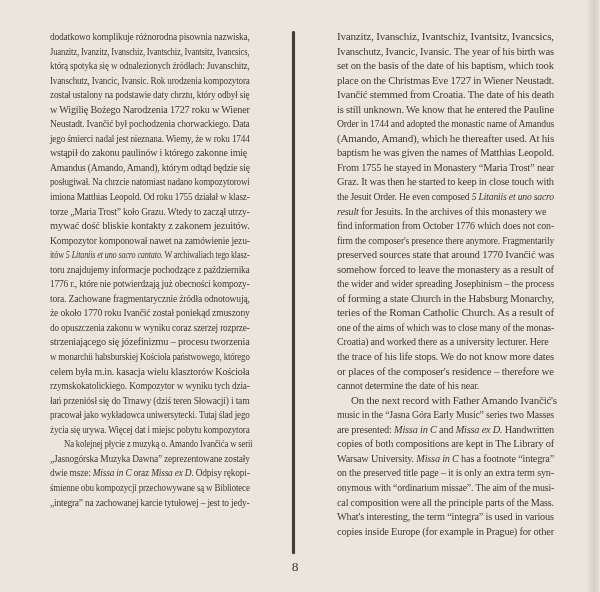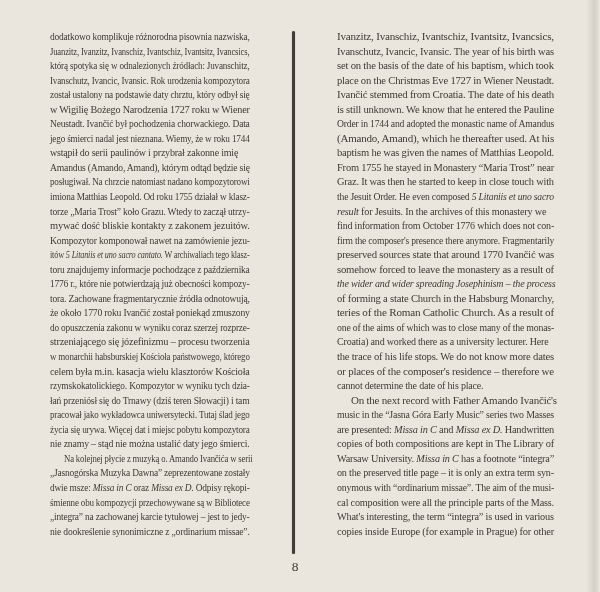--- a/index.html
+++ b/index.html
@@ -42,75 +42,73 @@
 <div class="page">
   <div class="col col-left">
       <div class="line"><span class="line-content" style="transform: scaleX(0.944926);">dodatkowo komplikuje różnorodna pisownia nazwiska,</span></div>
       <div class="line"><span class="line-content" style="transform: scaleX(0.86417);">Juanzitz, Ivanzitz, Ivanschiz, Ivantschiz, Ivantsitz, Ivancsics,</span></div>
       <div class="line"><span class="line-content" style="transform: scaleX(0.913457);">którą spotyka się w odnalezionych źródłach: Juvanschitz,</span></div>
       <div class="line"><span class="line-content" style="transform: scaleX(0.909439);">Ivanschutz, Ivancic, Ivansic. Rok urodzenia kompozytora</span></div>
       <div class="line"><span class="line-content" style="transform: scaleX(0.925726);">został ustalony na podstawie daty chrztu, który odbył się</span></div>
       <div class="line"><span class="line-content" style="transform: scaleX(1.01921);">w Wigilię Bożego Narodzenia 1727 roku w Wiener</span></div>
       <div class="line"><span class="line-content" style="transform: scaleX(0.949041);">Neustadt. Ivančić był pochodzenia chorwackiego. Data</span></div>
       <div class="line"><span class="line-content" style="transform: scaleX(0.920285);">jego śmierci nadal jest nieznana. Wiemy, że w roku 1744</span></div>
-      <div class="line"><span class="line-content" style="transform: scaleX(0.999628);">wstąpił do serii paulinów i przybrał zakonne imię</span></div>
+      <div class="line"><span class="line-content" style="transform: scaleX(0.999628);">wstąpił do zakonu paulinów i którego zakonne imię</span></div>
       <div class="line"><span class="line-content" style="transform: scaleX(0.964824);">Amandus (Amando, Amand), którym odtąd będzie się</span></div>
       <div class="line"><span class="line-content" style="transform: scaleX(0.908006);">posługiwał. Na chrzcie natomiast nadano kompozytorowi</span></div>
       <div class="line"><span class="line-content" style="transform: scaleX(0.923658);">imiona Matthias Leopold. Od roku 1755 działał w klasz-</span></div>
       <div class="line"><span class="line-content" style="transform: scaleX(0.948762);">torze „Maria Trost” koło Grazu. Wtedy to zaczął utrzy-</span></div>
       <div class="line"><span class="line-content" style="transform: scaleX(1.04361);">mywać dość bliskie kontakty z zakonem jezuitów.</span></div>
       <div class="line"><span class="line-content" style="transform: scaleX(0.962923);">Kompozytor komponował nawet na zamówienie jezu-</span></div>
       <div class="line"><span class="line-content" style="transform: scaleX(0.81972);">itów <i>5 Litaniis et uno sacro cantato.</i> W archiwaliach tego klasz-</span></div>
       <div class="line"><span class="line-content" style="transform: scaleX(0.946646);">toru znajdujemy informacje pochodzące z października</span></div>
       <div class="line"><span class="line-content" style="transform: scaleX(0.942937);">1776 r., które nie potwierdzają już obecności kompozy-</span></div>
       <div class="line"><span class="line-content" style="transform: scaleX(0.957095);">tora. Zachowane fragmentarycznie źródła odnotowują,</span></div>
       <div class="line"><span class="line-content" style="transform: scaleX(0.963268);">że około 1770 roku Ivančić został poniekąd zmuszony</span></div>
       <div class="line"><span class="line-content" style="transform: scaleX(0.930372);">do opuszczenia zakonu w wyniku coraz szerzej rozprze-</span></div>
       <div class="line"><span class="line-content" style="transform: scaleX(1.02811);">strzeniającego się józefinizmu – procesu tworzenia</span></div>
       <div class="line"><span class="line-content" style="transform: scaleX(0.892974);">w monarchii habsburskiej Kościoła państwowego, którego</span></div>
       <div class="line"><span class="line-content" style="transform: scaleX(1.00945);">celem była m.in. kasacja wielu klasztorów Kościoła</span></div>
       <div class="line"><span class="line-content" style="transform: scaleX(0.934686);">rzymskokatolickiego. Kompozytor w wyniku tych dzia-</span></div>
       <div class="line"><span class="line-content" style="transform: scaleX(0.96103);">łań przeniósł się do Trnawy (dziś teren Słowacji) i tam</span></div>
       <div class="line"><span class="line-content" style="transform: scaleX(0.903631);">pracował jako wykładowca uniwersytecki. Tutaj ślad jego</span></div>
       <div class="line"><span class="line-content" style="transform: scaleX(0.91522);">życia się urywa. Więcej dat i miejsc pobytu kompozytora</span></div>
-      <div class="line"><span class="line-content" style="transform: scaleX(0.981738);">nie znamy – stąd nie można ustalić daty jego śmierci.</span></div>
       <div class="line" style="padding-left: 14px;"><span class="line-content" style="transform: scaleX(0.873595);">Na kolejnej płycie z muzyką o. Amando Ivančića w serii</span></div>
       <div class="line"><span class="line-content" style="transform: scaleX(0.943213);">„Jasnogórska Muzyka Dawna” zeprezentowane zostały</span></div>
       <div class="line"><span class="line-content" style="transform: scaleX(0.93713);">dwie msze: <i>Missa in C</i> oraz <i>Missa ex D.</i> Odpisy rękopi-</span></div>
       <div class="line"><span class="line-content" style="transform: scaleX(0.900653);">śmienne obu kompozycji przechowywane są w Bibliotece</span></div>
       <div class="line"><span class="line-content" style="transform: scaleX(0.943268);">„integra” na zachowanej karcie tytułowej – jest to jedy-</span></div>
-      <div class="line"><span class="line-content" style="transform: scaleX(0.95772);">nie dookreślenie synonimiczne z „ordinarium missae”.</span></div>
     </div>
   <div class="divider"></div>
   <div class="col col-right">
       <div class="line"><span class="line-content" style="transform: scaleX(1.11206);">Ivanzitz, Ivanschiz, Ivantschiz, Ivantsitz, Ivancsics,</span></div>
       <div class="line"><span class="line-content" style="transform: scaleX(1.05721);">Ivanschutz, Ivancic, Ivansic. The year of his birth was</span></div>
       <div class="line"><span class="line-content" style="transform: scaleX(1.06608);">set on the basis of the date of his baptism, which took</span></div>
       <div class="line"><span class="line-content" style="transform: scaleX(1.06447);">place on the Christmas Eve 1727 in Wiener Neustadt.</span></div>
       <div class="line"><span class="line-content" style="transform: scaleX(1.08287);">Ivančić stemmed from Croatia. The date of his death</span></div>
       <div class="line"><span class="line-content" style="transform: scaleX(1.06092);">is still unknown. We know that he entered the Pauline</span></div>
       <div class="line"><span class="line-content" style="transform: scaleX(0.965054);">Order in 1744 and adopted the monastic name of Amandus</span></div>
       <div class="line"><span class="line-content" style="transform: scaleX(1.10275);">(Amando, Amand), which he thereafter used. At his</span></div>
       <div class="line"><span class="line-content" style="transform: scaleX(1.05569);">baptism he was given the names of Matthias Leopold.</span></div>
       <div class="line"><span class="line-content" style="transform: scaleX(1.04586);">From 1755 he stayed in Monastery “Maria Trost” near</span></div>
       <div class="line"><span class="line-content" style="transform: scaleX(1.0417);">Graz. It was then he started to keep in close touch with</span></div>
       <div class="line"><span class="line-content" style="transform: scaleX(0.966863);">the Jesuit Order. He even composed <i>5 Litaniis et uno sacro</i></span></div>
       <div class="line"><span class="line-content" style="transform: scaleX(1.02346);"><i>result</i> for Jesuits. In the archives of this monastery we</span></div>
       <div class="line"><span class="line-content" style="transform: scaleX(0.997951);">find information from October 1776 which does not con-</span></div>
       <div class="line"><span class="line-content" style="transform: scaleX(0.957257);">firm the composer's presence there anymore. Fragmentarily</span></div>
       <div class="line"><span class="line-content" style="transform: scaleX(1.07392);">preserved sources state that around 1770 Ivančić was</span></div>
       <div class="line"><span class="line-content" style="transform: scaleX(1.07392);">somehow forced to leave the monastery as a result of</span></div>
-      <div class="line"><span class="line-content" style="transform: scaleX(1.00126); font-style: italic;">the wider and wider spreading Josephinism – the process</span></div>
+      <div class="line"><span class="line-content" style="transform: scaleX(1.00126);">the wider and wider spreading Josephinism – the process</span></div>
       <div class="line"><span class="line-content" style="transform: scaleX(1.06285);">of forming a state Church in the Habsburg Monarchy,</span></div>
       <div class="line"><span class="line-content" style="transform: scaleX(1.11382);">teries of the Roman Catholic Church. As a result of</span></div>
       <div class="line"><span class="line-content" style="transform: scaleX(0.97961);">one of the aims of which was to close many of the monas-</span></div>
       <div class="line"><span class="line-content" style="transform: scaleX(1.00412);">Croatia) and worked there as a university lecturer. Here</span></div>
       <div class="line"><span class="line-content" style="transform: scaleX(1.06466);">the trace of his life stops. We do not know more dates</span></div>
       <div class="line"><span class="line-content" style="transform: scaleX(1.09265);">or places of the composer's residence – therefore we</span></div>
-      <div class="line"><span class="line-content">cannot determine the date of his place.</span></div>
+      <div class="line"><span class="line-content">cannot determine the date of his near.</span></div>
       <div class="line" style="padding-left: 14px;"><span class="line-content" style="transform: scaleX(1.09755);">On the next record with Father Amando Ivančić's</span></div>
       <div class="line"><span class="line-content" style="transform: scaleX(0.987443);">music in the “Jasna Góra Early Music” series two Masses</span></div>
       <div class="line"><span class="line-content" style="transform: scaleX(1.03092);">are presented: <i>Missa in C</i> and <i>Missa ex D.</i> Handwritten</span></div>
       <div class="line"><span class="line-content" style="transform: scaleX(1.04512);">copies of both compositions are kept in The Library of</span></div>
       <div class="line"><span class="line-content" style="transform: scaleX(1.02682);">Warsaw University. <i>Missa in C</i> has a footnote “integra”</span></div>
       <div class="line"><span class="line-content" style="transform: scaleX(1.01458);">on the preserved title page – it is only an extra term syn-</span></div>
       <div class="line"><span class="line-content" style="transform: scaleX(0.985058);">onymous with “ordinarium missae”. The aim of the musi-</span></div>
       <div class="line"><span class="line-content" style="transform: scaleX(1.01829);">cal composition were all the principle parts of the Mass.</span></div>
       <div class="line"><span class="line-content" style="transform: scaleX(1.03226);">What's interesting, the term “integra” is used in various</span></div>
       <div class="line"><span class="line-content" style="transform: scaleX(1.04568);">copies inside Europe (for example in Prague) for other</span></div>

